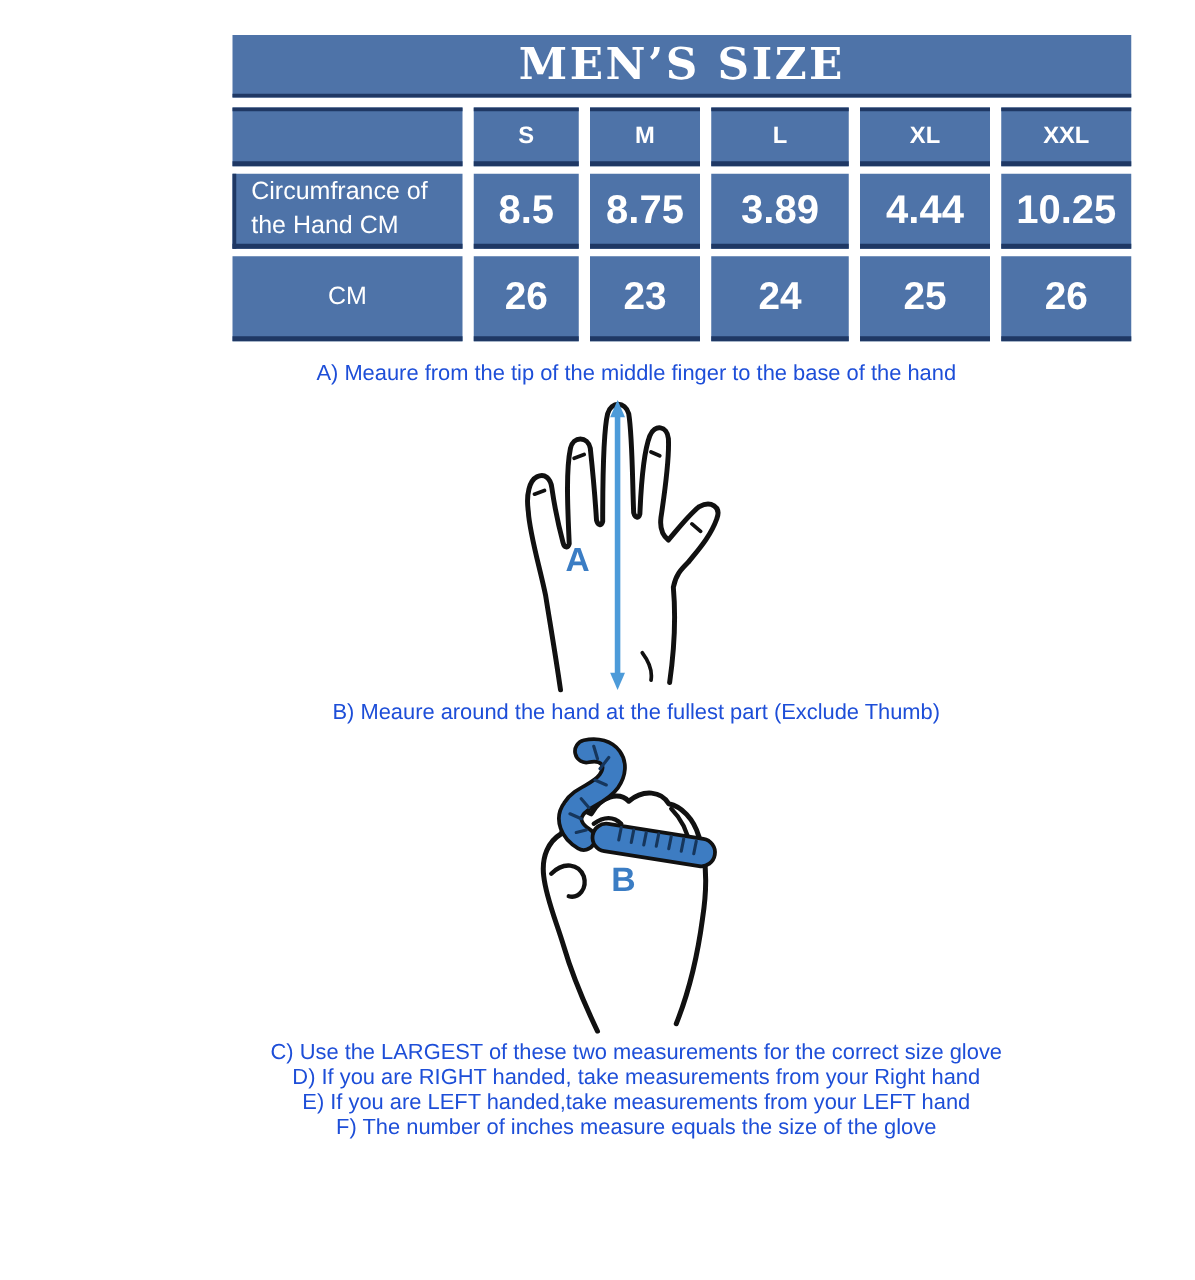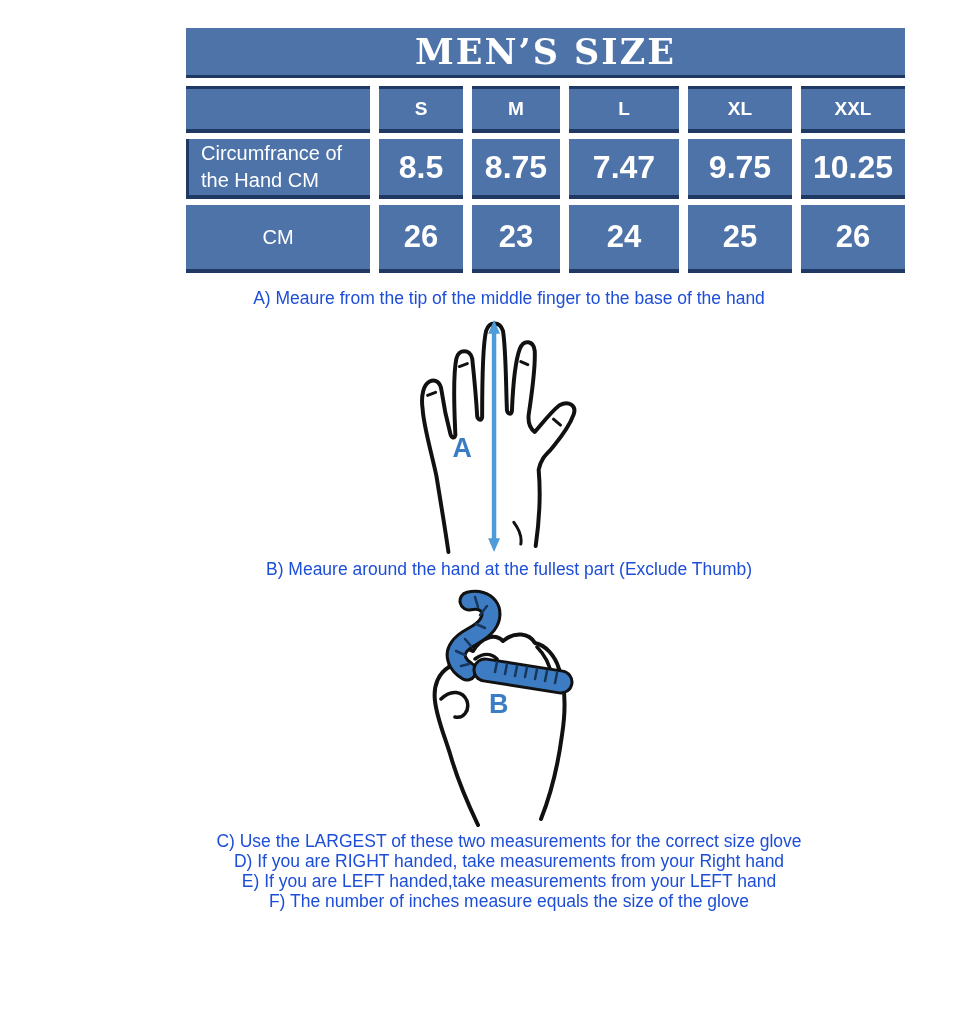--- a/index.html
+++ b/index.html
@@ -63,22 +63,22 @@
       <div class="cell">XL</div>
       <div class="cell">XXL</div>
     </div>
 
     <div class="t-row circ">
       <div class="cell lbl">
           <span>Circumfrance of the Hand CM</span>
         </div>
       <div class="cell">8.5</div>
       <div class="cell">8.75</div>
-      <div class="cell">7.47</div>
-      <div class="cell">9.75</div>
+      <div class="cell">3.89</div>
+      <div class="cell">4.44</div>
       <div class="cell">10.25</div>
     </div>
 
     <div class="t-row cm">
       <div class="cell lbl">CM</div>
       <div class="cell">26</div>
       <div class="cell">23</div>
       <div class="cell">24</div>
       <div class="cell">25</div>
       <div class="cell">26</div>

